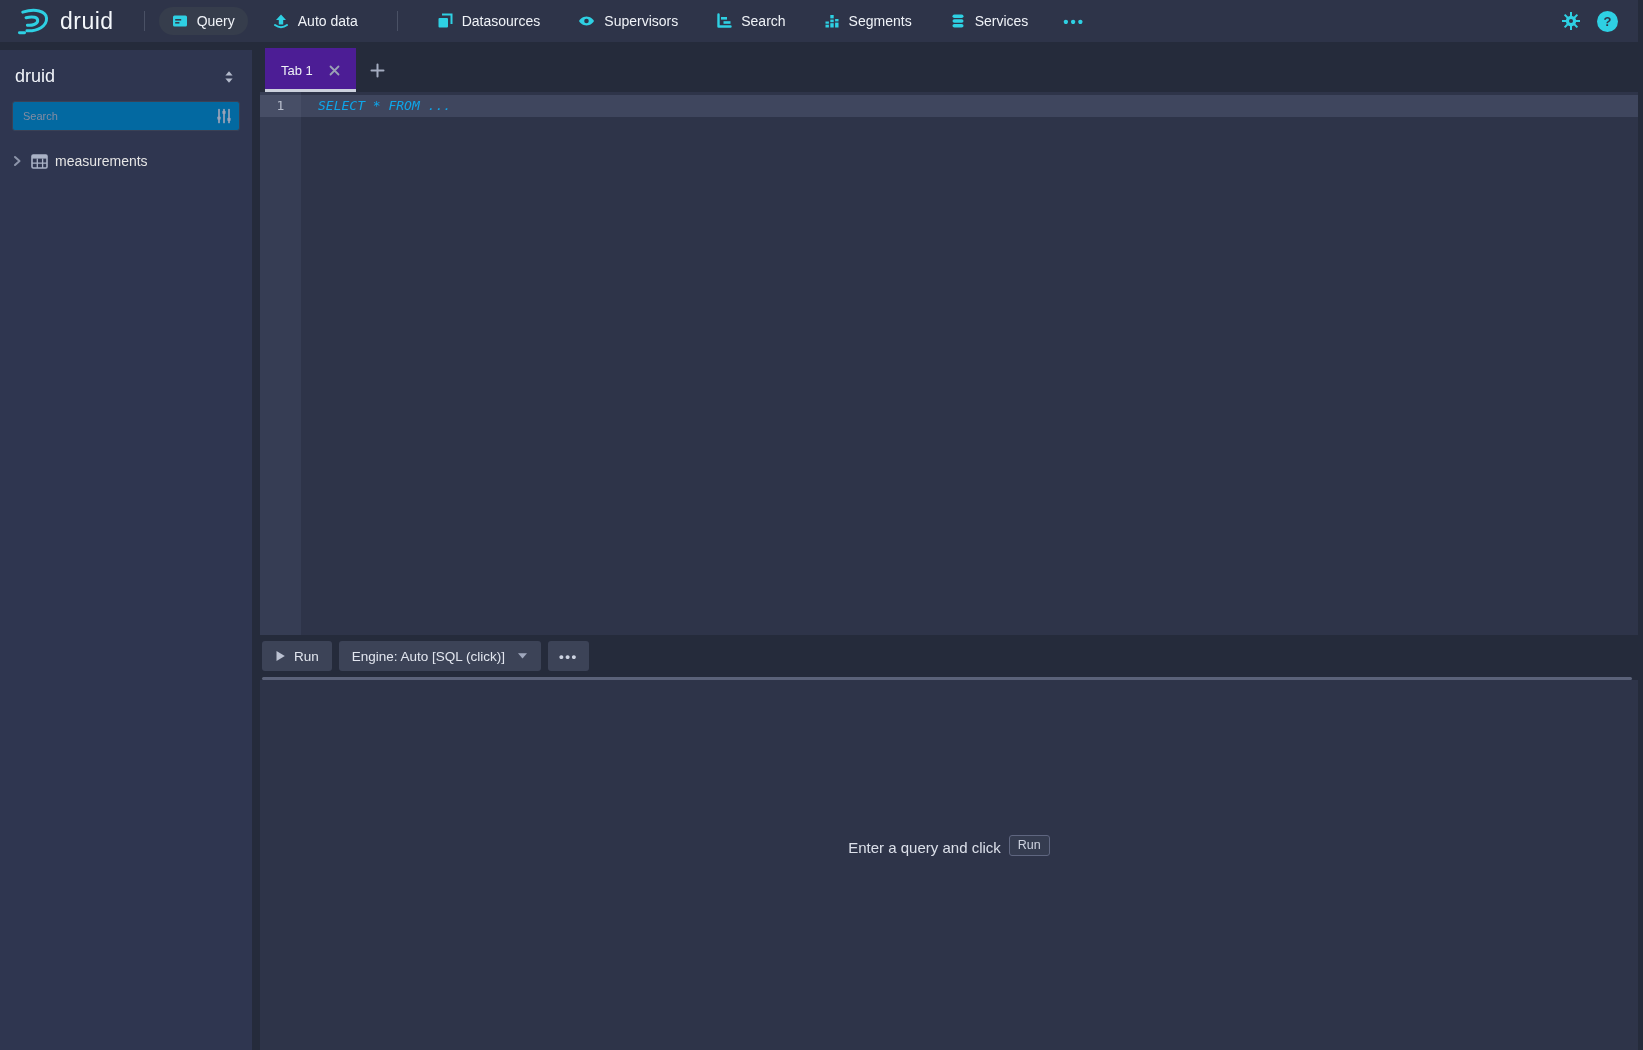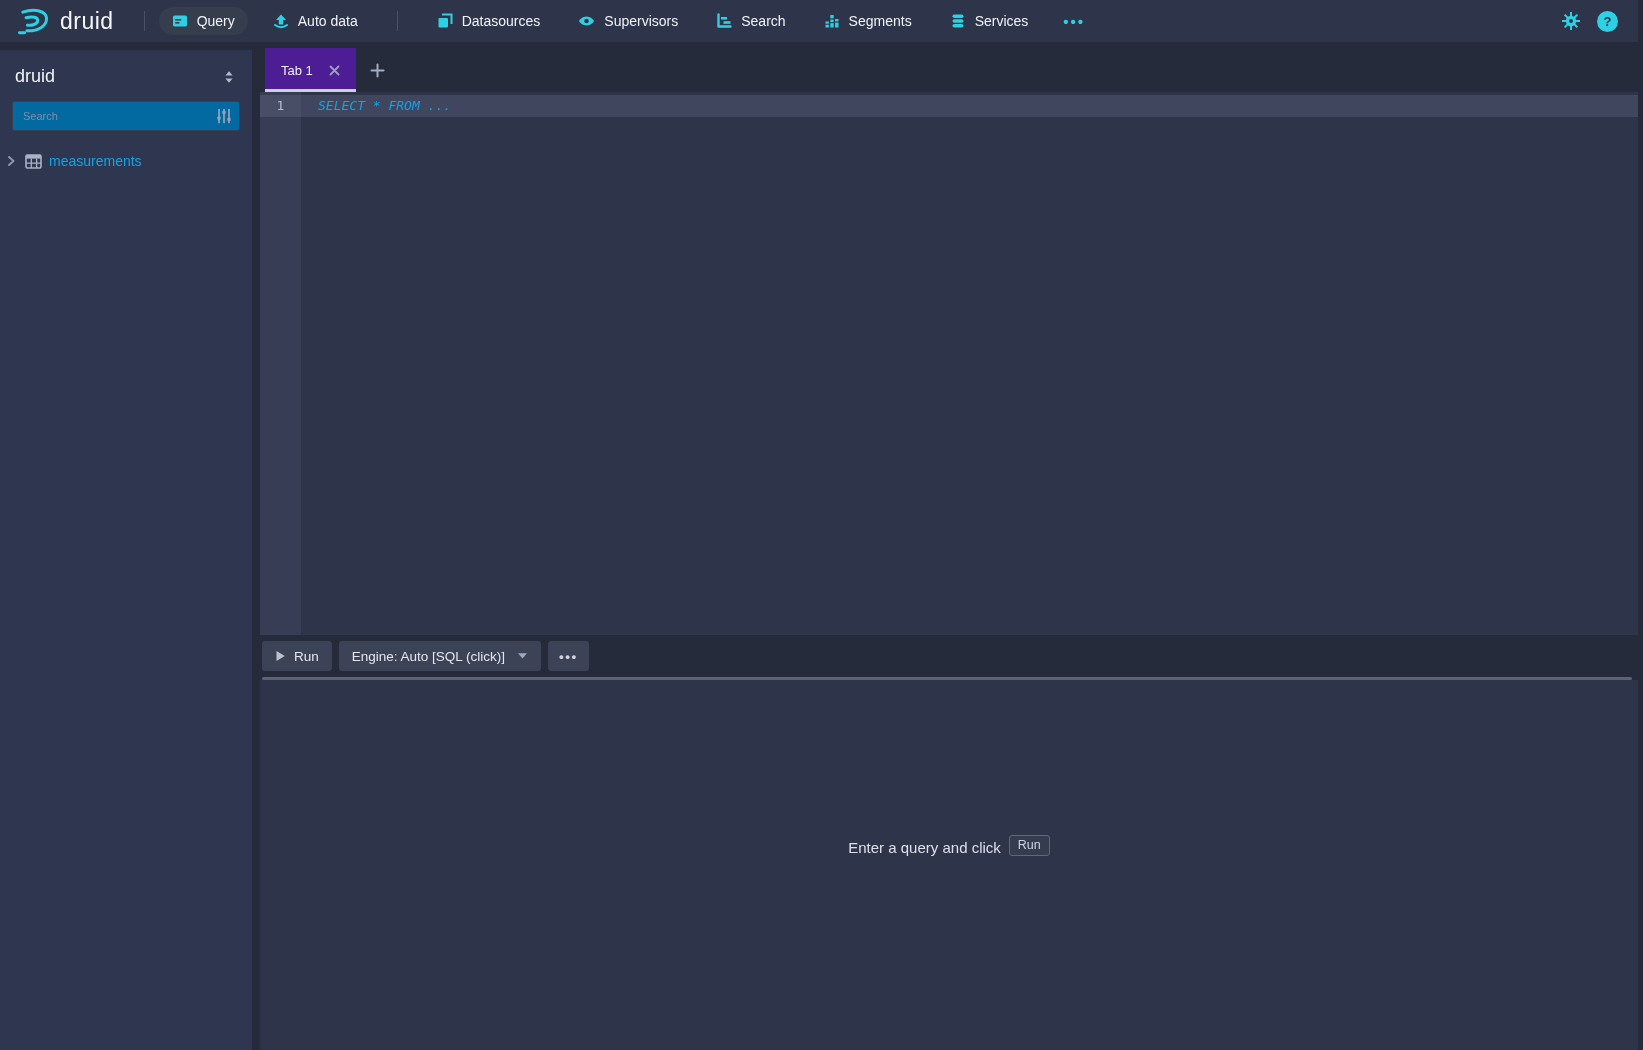--- a/index.html
+++ b/index.html
@@ -42,21 +42,21 @@
   .sidebar-head { display:flex; align-items:center; justify-content:space-between; padding:16px 16px 12px 15px; cursor:pointer; }
   .sidebar-title { font-size:18px; font-weight:500; color:#f2f5fa; }
   .search-wrap { position:relative; margin:2px 12px 10px 12px; }
   .search-input {
     width:100%; height:30px; background:#0369a1; border:1px solid #3a4156; border-radius:3px;
     color:#dfe3ec; font-size:11px; font-family:inherit; padding:0 34px 0 10px; outline:none;
   }
   .search-input::placeholder { color:#848ca2; }
   .search-filter { position:absolute; right:7px; top:6px; cursor:pointer; }
   .tree { padding:6px 0; }
-  .tree-row { display:flex; align-items:center; gap:7px; padding:6px 4px; cursor:pointer; font-size:14px; color:#0ea5e9; }
+  .tree-row { display:flex; align-items:center; gap:7px; padding:6px 10px; cursor:pointer; font-size:14px; color:#e5e5e5; }
 
   
   .main { position:absolute; left:260px; top:42px; right:0; bottom:0; display:flex; flex-direction:column; }
   .tabbar { height:50px; display:flex; align-items:flex-end; padding-left:5px; }
   .tab {
     position:relative; display:flex; align-items:center; gap:14px; height:44px; padding:0 14px 0 16px;
     background:#4c1d95; cursor:pointer;
   }
   .tab::after { content:""; position:absolute; left:0; right:0; bottom:0; height:3px; background:#ccd1dd; }
   .tab-label { font-size:13px; color:#eef1f6; }

